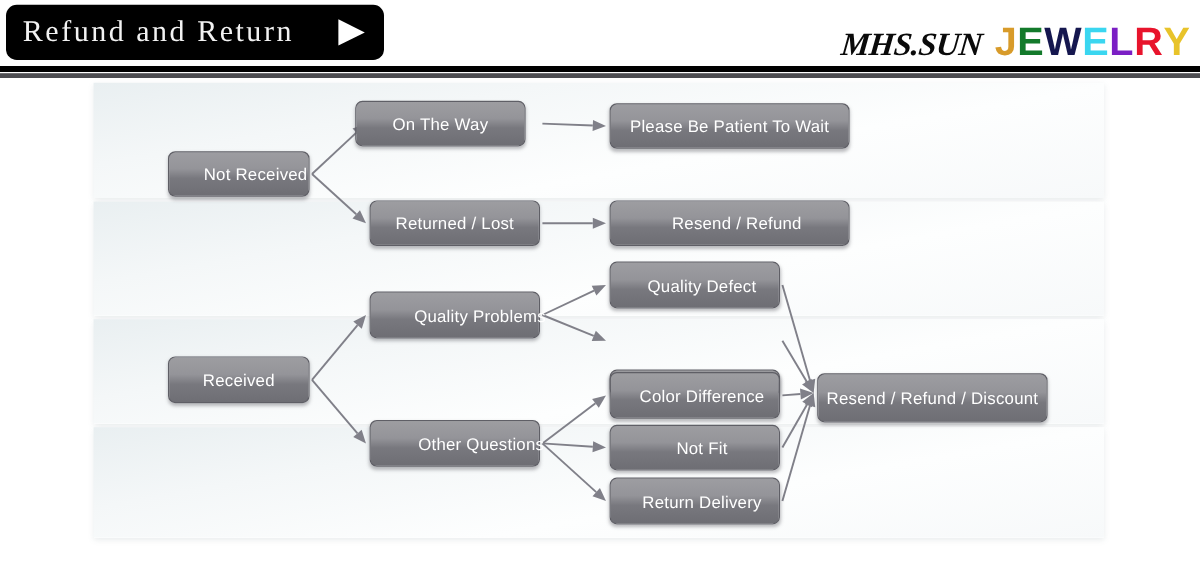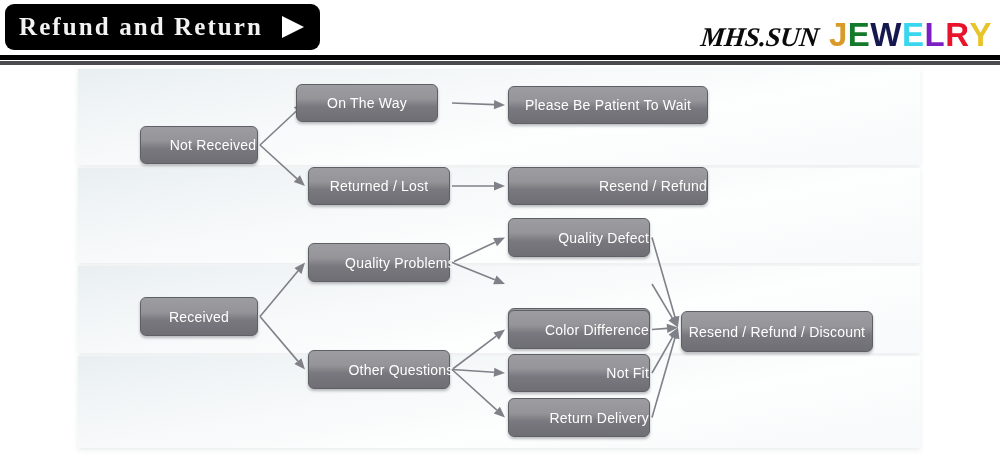--- a/index.html
+++ b/index.html
@@ -28,21 +28,20 @@
   #title-plate {
     position: absolute;
     left: 5px; top: 4px;
     width: 315px; height: 46px;
     background: #000000;
     border-radius: 9px;
     display: flex;
     align-items: center;
     padding: 0 14px;
     box-sizing: border-box;
-    font-weight: bold;
   }
   #title-text {
     color: #f2f2f2;
     font-family: "Liberation Serif", serif;
     font-size: 25px;
     letter-spacing: 2.1px;
     white-space: nowrap;
     flex: 1;
   }
   #title-arrow {
@@ -123,21 +122,21 @@
     border-radius: 6px;
     box-shadow: 0 2px 3px rgba(80,80,88,0.38);
     color: #ffffff;
     font-size: 14px;
     letter-spacing: 0.2px;
     display: flex;
     align-items: center;
     white-space: nowrap;
   }
   .node.center { justify-content: center; }
-  .node.left   { justify-content: flex-end; padding-left: 12px; }
+  .node.left   { justify-content: center; padding-left: 12px; }
 
   
   #arrows {
     position: absolute;
     left: 0; top: 0;
     width: 1000px; height: 406px;
     pointer-events: none;
   }
 </style>
 </head>

